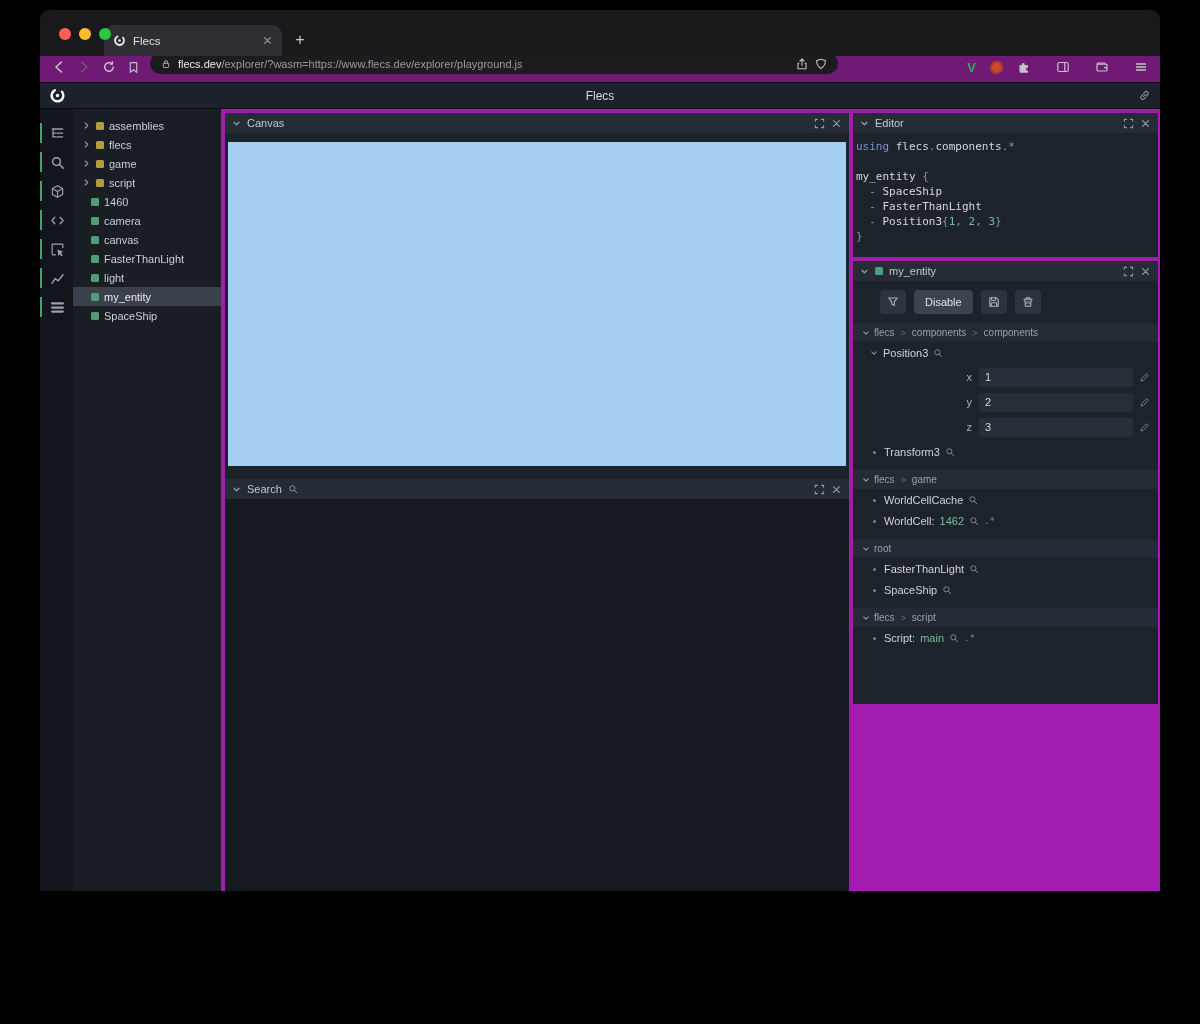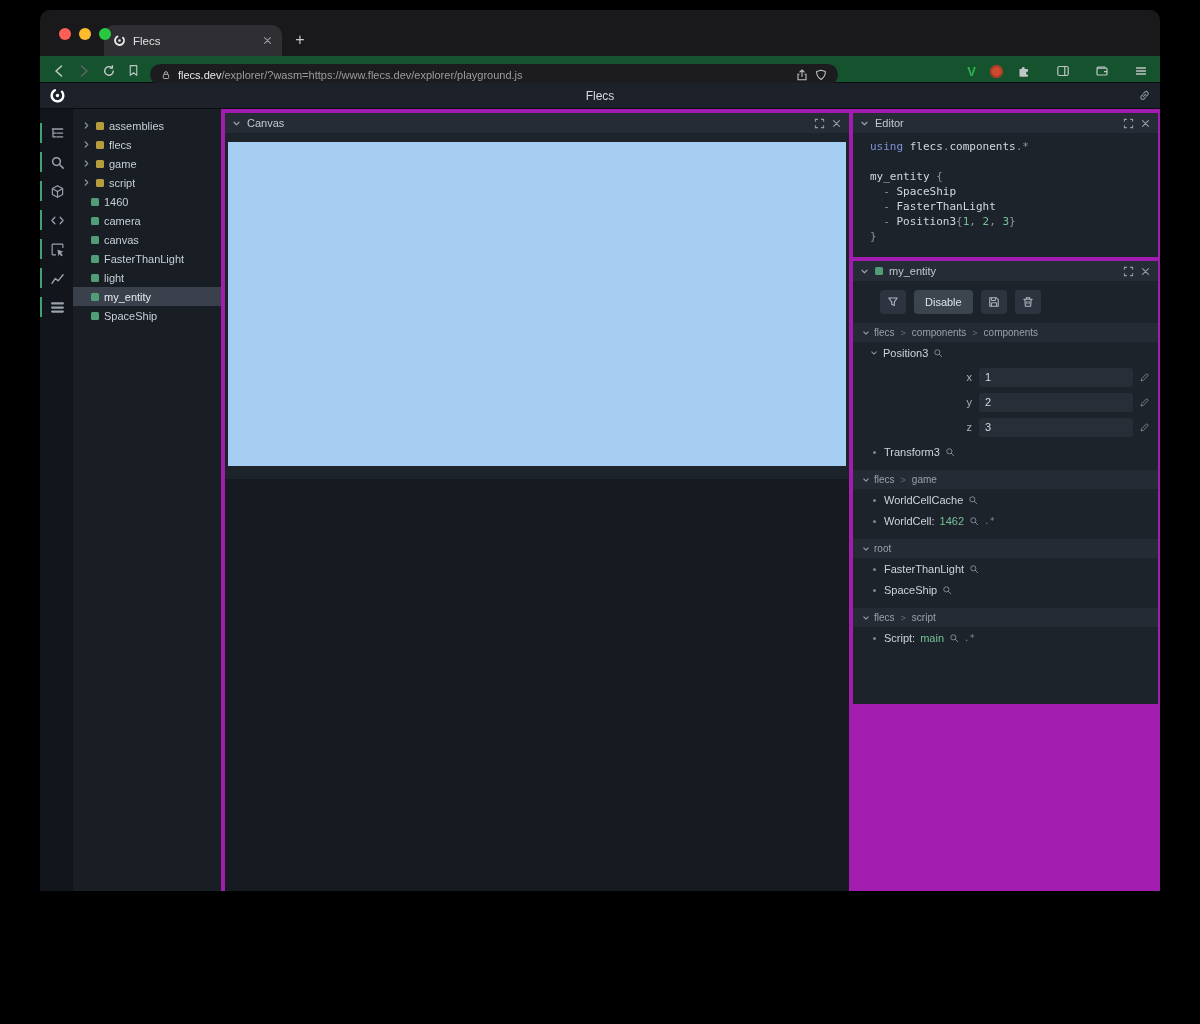--- a/index.html
+++ b/index.html
@@ -12,21 +12,21 @@
   .traffic{position:absolute;left:19px;top:18px;display:flex;gap:8px}
   .tl{width:12px;height:12px;border-radius:50%}
   .tl.red{background:#ff5f57}.tl.yellow{background:#febc2e}.tl.green{background:#28c840}
   .tab{margin-left:64px;width:178px;height:31px;background:#2f2f33;border-radius:10px 10px 0 0;
        display:flex;align-items:center;padding:0 9px;gap:7px}
   .favicon{width:13px;height:13px;color:#e8e9eb}
   .tab-title{flex:1;font-size:11.5px;color:#dfe0e2;white-space:nowrap;overflow:hidden}
   .tab-close{color:#9a9b9e;width:15px;height:15px;display:flex;align-items:center;justify-content:center;font-size:13px}
   .newtab{width:24px;height:24px;margin:0 0 4px 6px;display:flex;align-items:center;justify-content:center;
           color:#c6c7c9;font-size:16px;border-radius:6px}
-  .navbar{height:26px;background:#14532d;display:flex;align-items:flex-start;padding:8px 12px}
+  .navbar{height:26px;background:#701a75;display:flex;align-items:flex-end;padding:8px 12px}
   .nav-icon{display:inline-flex;width:13px;height:13px;color:#c4c5c8}
   .nav-icon.big{width:14px;height:14px}
   .nav-icon+ .nav-icon{margin-left:11px}
   .nav-icon.dim{color:#616167}
   .bookmark-wrap{margin-left:101px}
   .urlbar{flex:0 0 688px;height:21px;margin-left:10px;background:#1c1c1f;border-radius:11px;
           display:flex;align-items:center;padding:0 11px;gap:7px;overflow:hidden}
   .url-lock{width:10px;height:10px;color:#b8b9bc;flex:0 0 10px}
   .url-text{font-size:11px;color:#9b9ca0;white-space:nowrap;overflow:hidden}
   .url-domain{color:#e7e8ea}
@@ -61,21 +61,21 @@
   .ptitle{font-size:11px;color:#c2c9d1}
   .chev{width:9px;height:9px;color:#98a0aa;display:inline-flex}
   .pbtn{width:11px;height:11px;color:#959da7;display:inline-flex}
   .phead-mag{width:10px;height:10px;color:#8d95a0;display:inline-flex}
   .canvas-panel{flex:0 0 366px}
   .canvas-content{flex:1;padding:9px 3px 13px 3px}
   .canvas-surface{width:100%;height:100%;background:#a6cdf2}
   .search-panel{flex:1;min-height:0}
   .search-content{flex:1;background:#151920}
   .editor-panel{flex:0 0 144px}
-  .code{flex:1;padding:6px 17px;font-family:"DejaVu Sans Mono",monospace;font-size:11px;line-height:15px;
+  .code{flex:1;padding:6px 3px;font-family:"DejaVu Sans Mono",monospace;font-size:11px;line-height:15px;
         color:#d3d8de;white-space:pre;overflow:hidden}
   .tok-kw{color:#7d92d8}.tok-id{color:#d3d8de}.tok-pun{color:#8b939e}.tok-num{color:#77c095}
   .inspector-panel{margin-top:4px;flex:0 0 443px}
   .insp-head-sq{width:8px;height:8px;border-radius:1.5px;background:#4f9e77;flex:0 0 8px}
   .insp-body{flex:1;overflow:hidden;padding-top:8px}
   .insp-toolbar{display:flex;align-items:center;gap:8px;padding:0 27px;height:26px}
   .tool-btn{height:24px;min-width:26px;background:#2d3440;border-radius:4px;display:flex;align-items:center;
             justify-content:center;color:#aeb5bf;padding:0 6px}
   .tool-btn .icon{width:12px;height:12px}
   .disable-btn{background:#3c4450;color:#dfe3e8;font-size:11px;padding:0 11px}
@@ -366,20 +366,45 @@
                     <path d="M2.8 2.8l6.4 6.4M9.2 2.8L2.8 9.2" stroke="currentColor" stroke-width="1.2" stroke-linecap="round"></path>
                   </svg>
                 </span>
             </div>
             <div class="canvas-content">
               <div class="canvas-surface"></div>
             </div>
           </div>
 
           <div class="panel search-panel">
+            <div class="phead">
+              <span class="icon chev">
+                  <svg viewBox="0 0 10 10">
+                    <path d="M2.2 3.6L5 6.4l2.8-2.8" fill="none" stroke="currentColor" stroke-width="1.3" stroke-linecap="round" stroke-linejoin="round"></path>
+                  </svg>
+                </span>
+              <span class="ptitle">Search</span>
+              <span class="icon phead-mag">
+                  <svg viewBox="0 0 12 12">
+                    <circle cx="5.2" cy="5.2" r="3.1" fill="none" stroke="currentColor" stroke-width="1.2"></circle>
+                    <path d="M7.6 7.6l2.9 2.9" stroke="currentColor" stroke-width="1.2" stroke-linecap="round"></path>
+                  </svg>
+                </span>
+              <span class="flex-sp"></span>
+              <span class="icon pbtn">
+                  <svg viewBox="0 0 12 12">
+                    <path d="M1.5 4.2V1.5h2.7M7.8 1.5h2.7v2.7M10.5 7.8v2.7H7.8M4.2 10.5H1.5V7.8" fill="none" stroke="currentColor" stroke-width="1.1"></path>
+                  </svg>
+                </span>
+              <span class="icon pbtn">
+                  <svg viewBox="0 0 12 12">
+                    <path d="M2.8 2.8l6.4 6.4M9.2 2.8L2.8 9.2" stroke="currentColor" stroke-width="1.2" stroke-linecap="round"></path>
+                  </svg>
+                </span>
+            </div>
             <div class="search-content"></div>
           </div>
         </div>
 
         <div class="right">
           <div class="panel editor-panel">
             <div class="phead">
               <span class="icon chev">
                   <svg viewBox="0 0 10 10">
                     <path d="M2.2 3.6L5 6.4l2.8-2.8" fill="none" stroke="currentColor" stroke-width="1.3" stroke-linecap="round" stroke-linejoin="round"></path>

